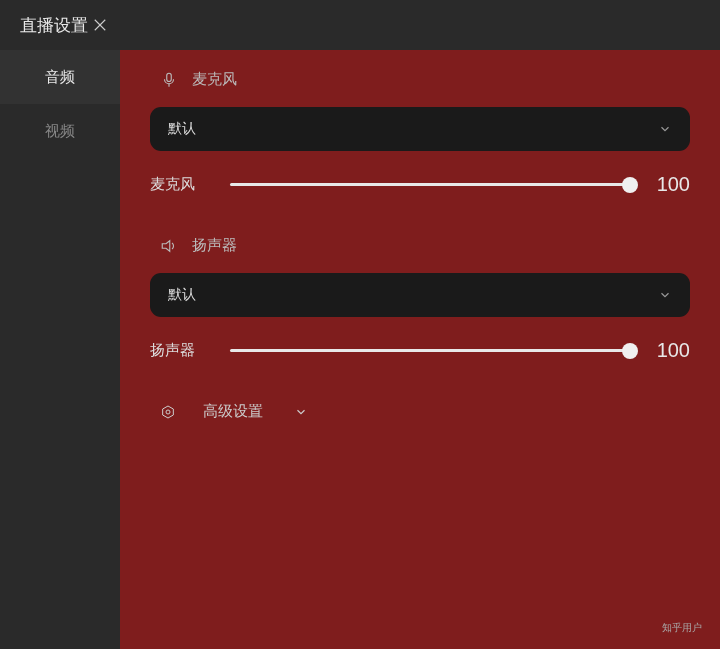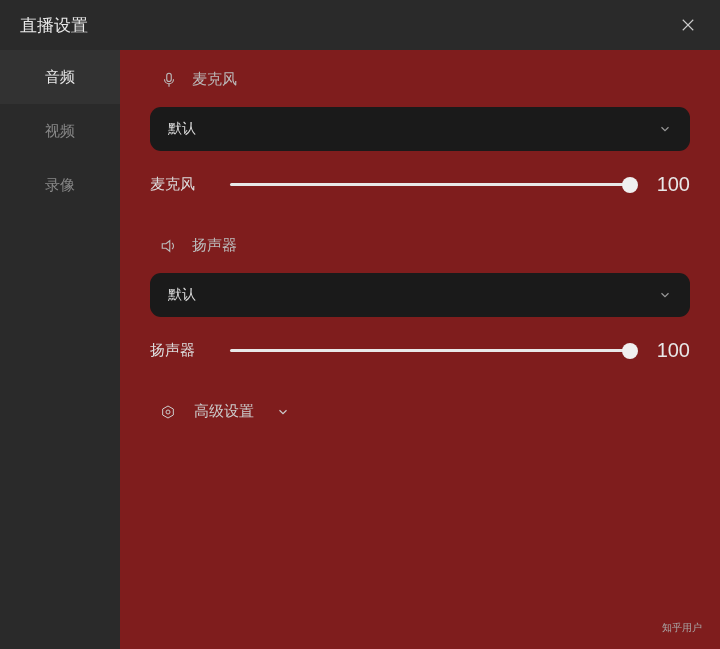--- a/index.html
+++ b/index.html
@@ -9,21 +9,20 @@
       background: #2a2a2a;
       font-family: "Microsoft YaHei", -apple-system, sans-serif;
       color: #ddd;
       overflow: hidden;
       position: relative;
     }
     .titlebar {
       height: 50px;
       display: flex;
       align-items: center;
-      justify-content: space-between;
       padding: 0 20px;
       background: #2a2a2a;
     }
     .title {
       font-size: 17px;
       color: #e8e8e8;
     }
     .close-btn {
       width: 24px;
       height: 24px;
@@ -123,21 +122,21 @@
     }
     .slider-value {
       width: 40px;
       text-align: right;
       font-size: 20px;
       color: #e8e8e8;
     }
     .advanced {
       display: flex;
       align-items: center;
-      gap: 18px;
+      gap: 27px;
       padding-left: 10px;
       color: #ccc;
       font-size: 15px;
       cursor: pointer;
     }
     .advanced svg { width: 16px; height: 16px; }
     .advanced .chev { width: 14px; height: 14px; margin-left: 4px; }
     .watermark {
       position: absolute;
       right: 18px;
@@ -160,23 +159,20 @@
 </div>
 
 <div class="body">
   <div class="sidebar">
     <div class="sidebar-item active">
       <span>音频</span>
     </div>
     <div class="sidebar-item">
       <span>视频</span>
     </div>
-    <div class="sidebar-item">
-      <span>录像</span>
-    </div>
   </div>
 
   <div class="main">
 
     <div class="section-header">
       <svg viewBox="0 0 24 24" fill="none" stroke="currentColor" stroke-width="1.5">
         <rect x="9" y="3" width="6" height="11" rx="3"></rect>
         <path d="M6 11a6 6 0 0 0 12 0"></path>
         <line x1="12" y1="17" x2="12" y2="21"></line>
       </svg>

